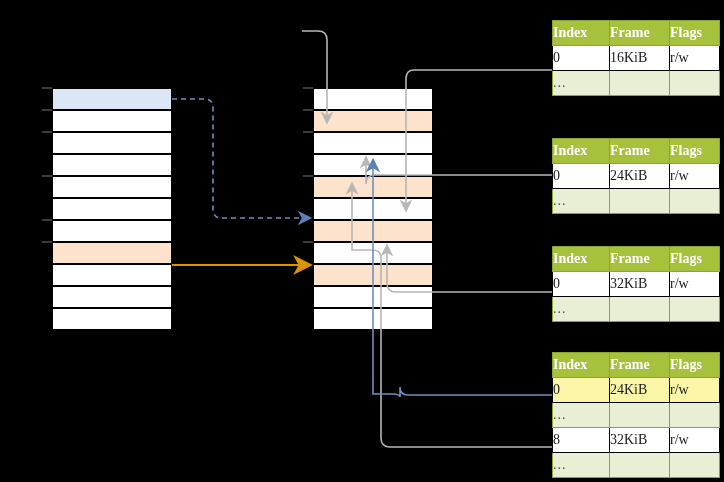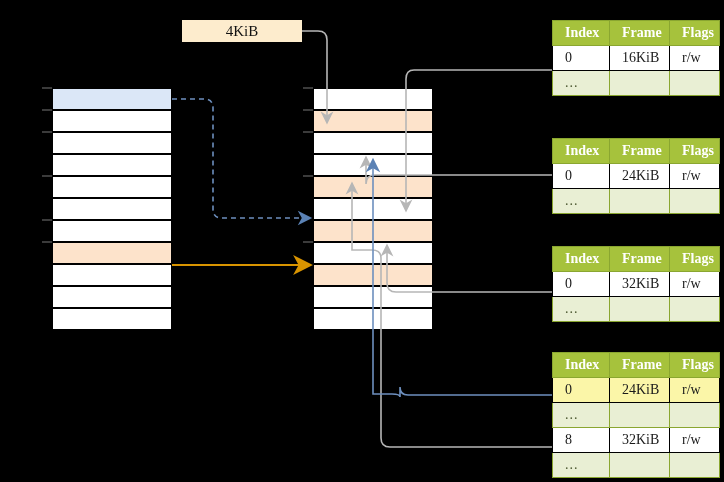--- a/index.html
+++ b/index.html
@@ -16,39 +16,38 @@
 
   
   .kib{position:absolute;background:#fdeccd;color:#111;
        font-size:15px;line-height:22px;text-align:center;
        box-sizing:border-box;}
 
   
   .ptable{position:absolute;border-collapse:collapse;
           table-layout:fixed;background:#000;}
   .ptable td,.ptable th{border:1px solid #000;box-sizing:border-box;
-          font-size:14px;padding:1px 12px;height:25px;vertical-align:middle;
+          font-size:14px;padding:1px 0;height:25px;vertical-align:middle;
           font-family:"Liberation Serif",serif;}
   .ptable th{background:#a6c23c;color:#ffffff;font-weight:bold;
              border-color:#8aa630;text-align:left;}
   .ptable td{background:#ffffff;color:#1a1a1a;text-align:left;}
   .ptable tr.ellipsis td{background:#e9efd4;color:#4d5a33;
              border-color:#8aa630;letter-spacing:1px;}
   .ptable td.hl{background:#fbf6a8;}
 
   
   svg.wires{position:absolute;left:0;top:0;width:724px;height:482px;
             overflow:visible;pointer-events:none;}
 </style>
 </head>
 <body>
 
 <div class="stage">
 
-  <div class="kib" style="left:182px;top:20px;width:120px;height:22px;">4KiB</div>
 
   <div class="col" style="left:52px;top:88px;width:120px;height:242px;border:none;">
     <div class="cell blue" style="top:0px;  width:120px;height:22px;"></div>
     <div class="cell" style="top:22px; width:120px;height:22px;"></div>
     <div class="cell" style="top:44px; width:120px;height:22px;"></div>
     <div class="cell" style="top:66px; width:120px;height:22px;"></div>
     <div class="cell" style="top:88px; width:120px;height:22px;"></div>
     <div class="cell" style="top:110px;width:120px;height:22px;"></div>
     <div class="cell" style="top:132px;width:120px;height:22px;"></div>
     <div class="cell peach" style="top:154px;width:120px;height:22px;"></div>

